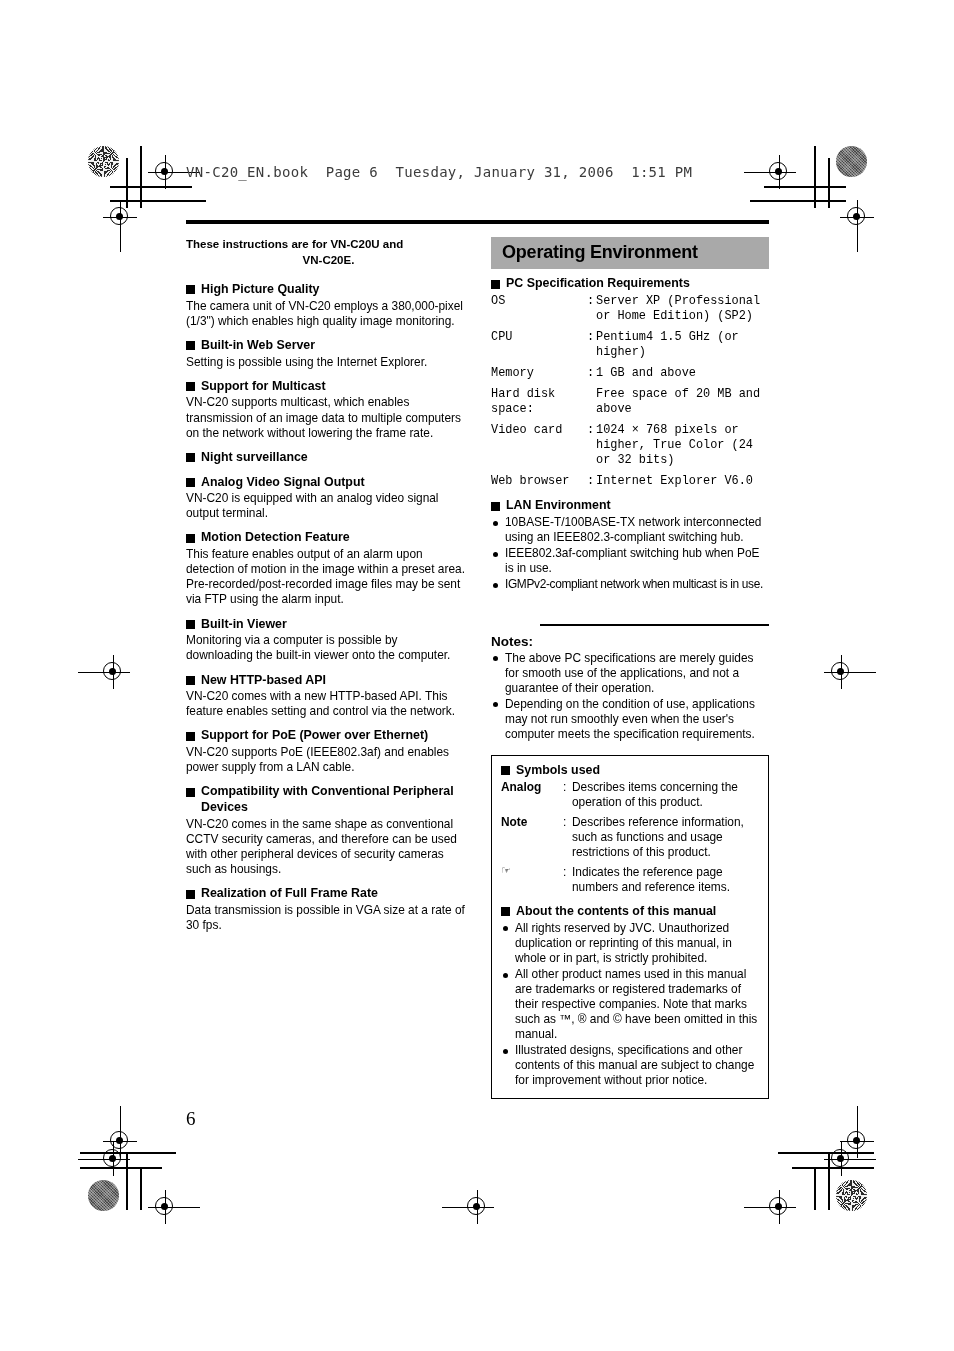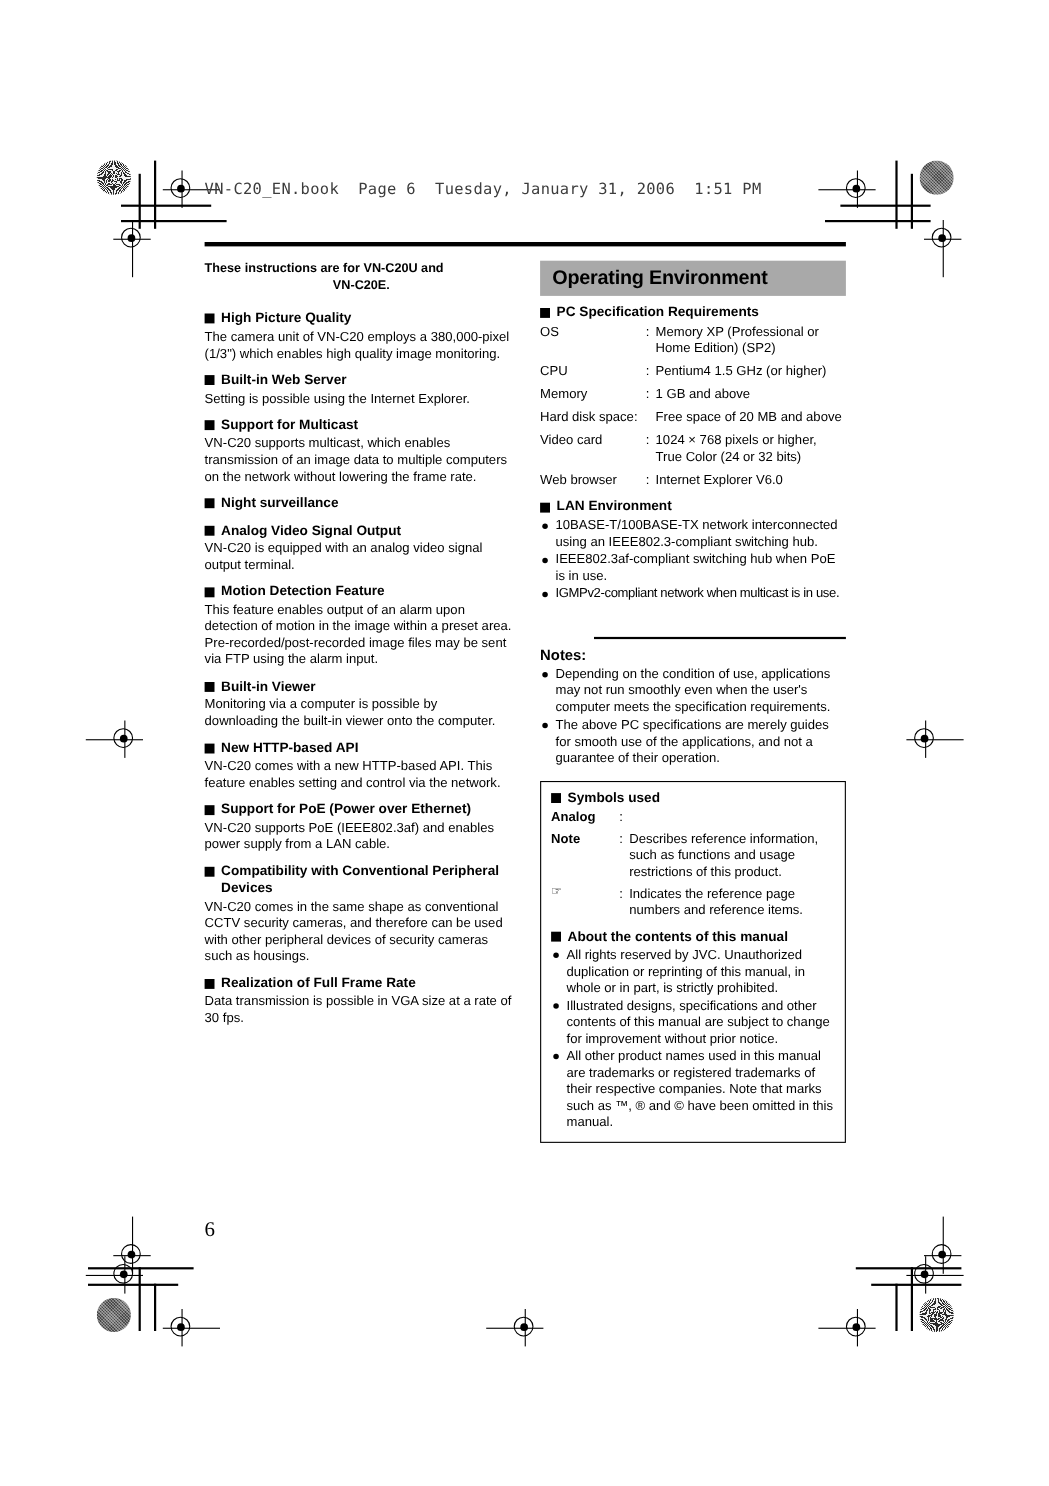--- a/index.html
+++ b/index.html
@@ -133,20 +133,21 @@
 
   .body-text {
     font-size: 11.9px;
     line-height: 1.265;
     margin: 0;
   }
 
   
   .spec {
     margin-top: 2px;
+    font-family: Liberation Mono, monospace;
   }
   .spec-row {
     display: flex;
     font-size: 11.9px;
     line-height: 1.265;
     margin-bottom: 6px;
   }
   .spec-key { width: 96px; flex: none; }
   .spec-sep { width: 9px; flex: none; }
   .spec-val { flex: 1; }
@@ -390,21 +391,21 @@
     <div class="col-right">
 
       <div class="band">Operating Environment</div>
 
       <div class="sq-head first">PC Specification Requirements</div>
 
       <div class="spec">
         <div class="spec-row">
           <div class="spec-key">OS</div>
           <div class="spec-sep">:</div>
-          <div class="spec-val">Memory XP (Professional or Home Edition) (SP2)</div>
+          <div class="spec-val">Server XP (Professional or Home Edition) (SP2)</div>
         </div>
         <div class="spec-row">
           <div class="spec-key">CPU</div>
           <div class="spec-sep">:</div>
           <div class="spec-val">Pentium4 1.5 GHz (or higher)</div>
         </div>
         <div class="spec-row">
           <div class="spec-key">Memory</div>
           <div class="spec-sep">:</div>
           <div class="spec-val">1 GB and above</div>
@@ -431,48 +432,49 @@
         <li>10BASE-T/100BASE-TX network interconnected using an IEEE802.3-compliant switching hub.</li>
         <li>IEEE802.3af-compliant switching hub when PoE is in use.</li>
         <li class="condensed">IGMPv2-compliant network when multicast is in use.</li>
       </ul>
 
       <div class="notes-head">
         <span class="lbl">Notes:</span>
         <span class="rule"></span>
       </div>
       <ul class="bullets">
+        <li>The above PC specifications are merely guides for smooth use of the applications, and not a guarantee of their operation.</li>
         <li>Depending on the condition of use, applications may not run smoothly even when the user's computer meets the specification requirements.</li>
-        <li>The above PC specifications are merely guides for smooth use of the applications, and not a guarantee of their operation.</li>
       </ul>
 
       <div class="manual-box">
 
         <div class="sq-head first">Symbols used</div>
 
         <div class="sym-row">
           <div class="sym-key">Analog</div>
           <div class="sym-sep">:</div>
+          <div class="sym-val">Describes items concerning the operation of this product.</div>
         </div>
         <div class="sym-row">
           <div class="sym-key">Note</div>
           <div class="sym-sep">:</div>
           <div class="sym-val">Describes reference information, such as functions and usage restrictions of this product.</div>
         </div>
         <div class="sym-row">
           <div class="sym-key hand-glyph">☞</div>
           <div class="sym-sep">:</div>
           <div class="sym-val">Indicates the reference page numbers and reference items.</div>
         </div>
 
         <div class="sq-head">About the contents of this manual</div>
         <ul class="bullets">
           <li>All rights reserved by JVC. Unauthorized duplication or reprinting of this manual, in whole or in part, is strictly prohibited.</li>
+          <li>All other product names used in this manual are trademarks or registered trademarks of their respective companies. Note that marks such as ™, ® and © have been omitted in this manual.</li>
           <li>Illustrated designs, specifications and other contents of this manual are subject to change for improvement without prior notice.</li>
-          <li>All other product names used in this manual are trademarks or registered trademarks of their respective companies. Note that marks such as ™, ® and © have been omitted in this manual.</li>
         </ul>
       </div>
 
     </div>
   </div>
 </div>
 
 <div class="folio">6</div>
 
 </body></html>

